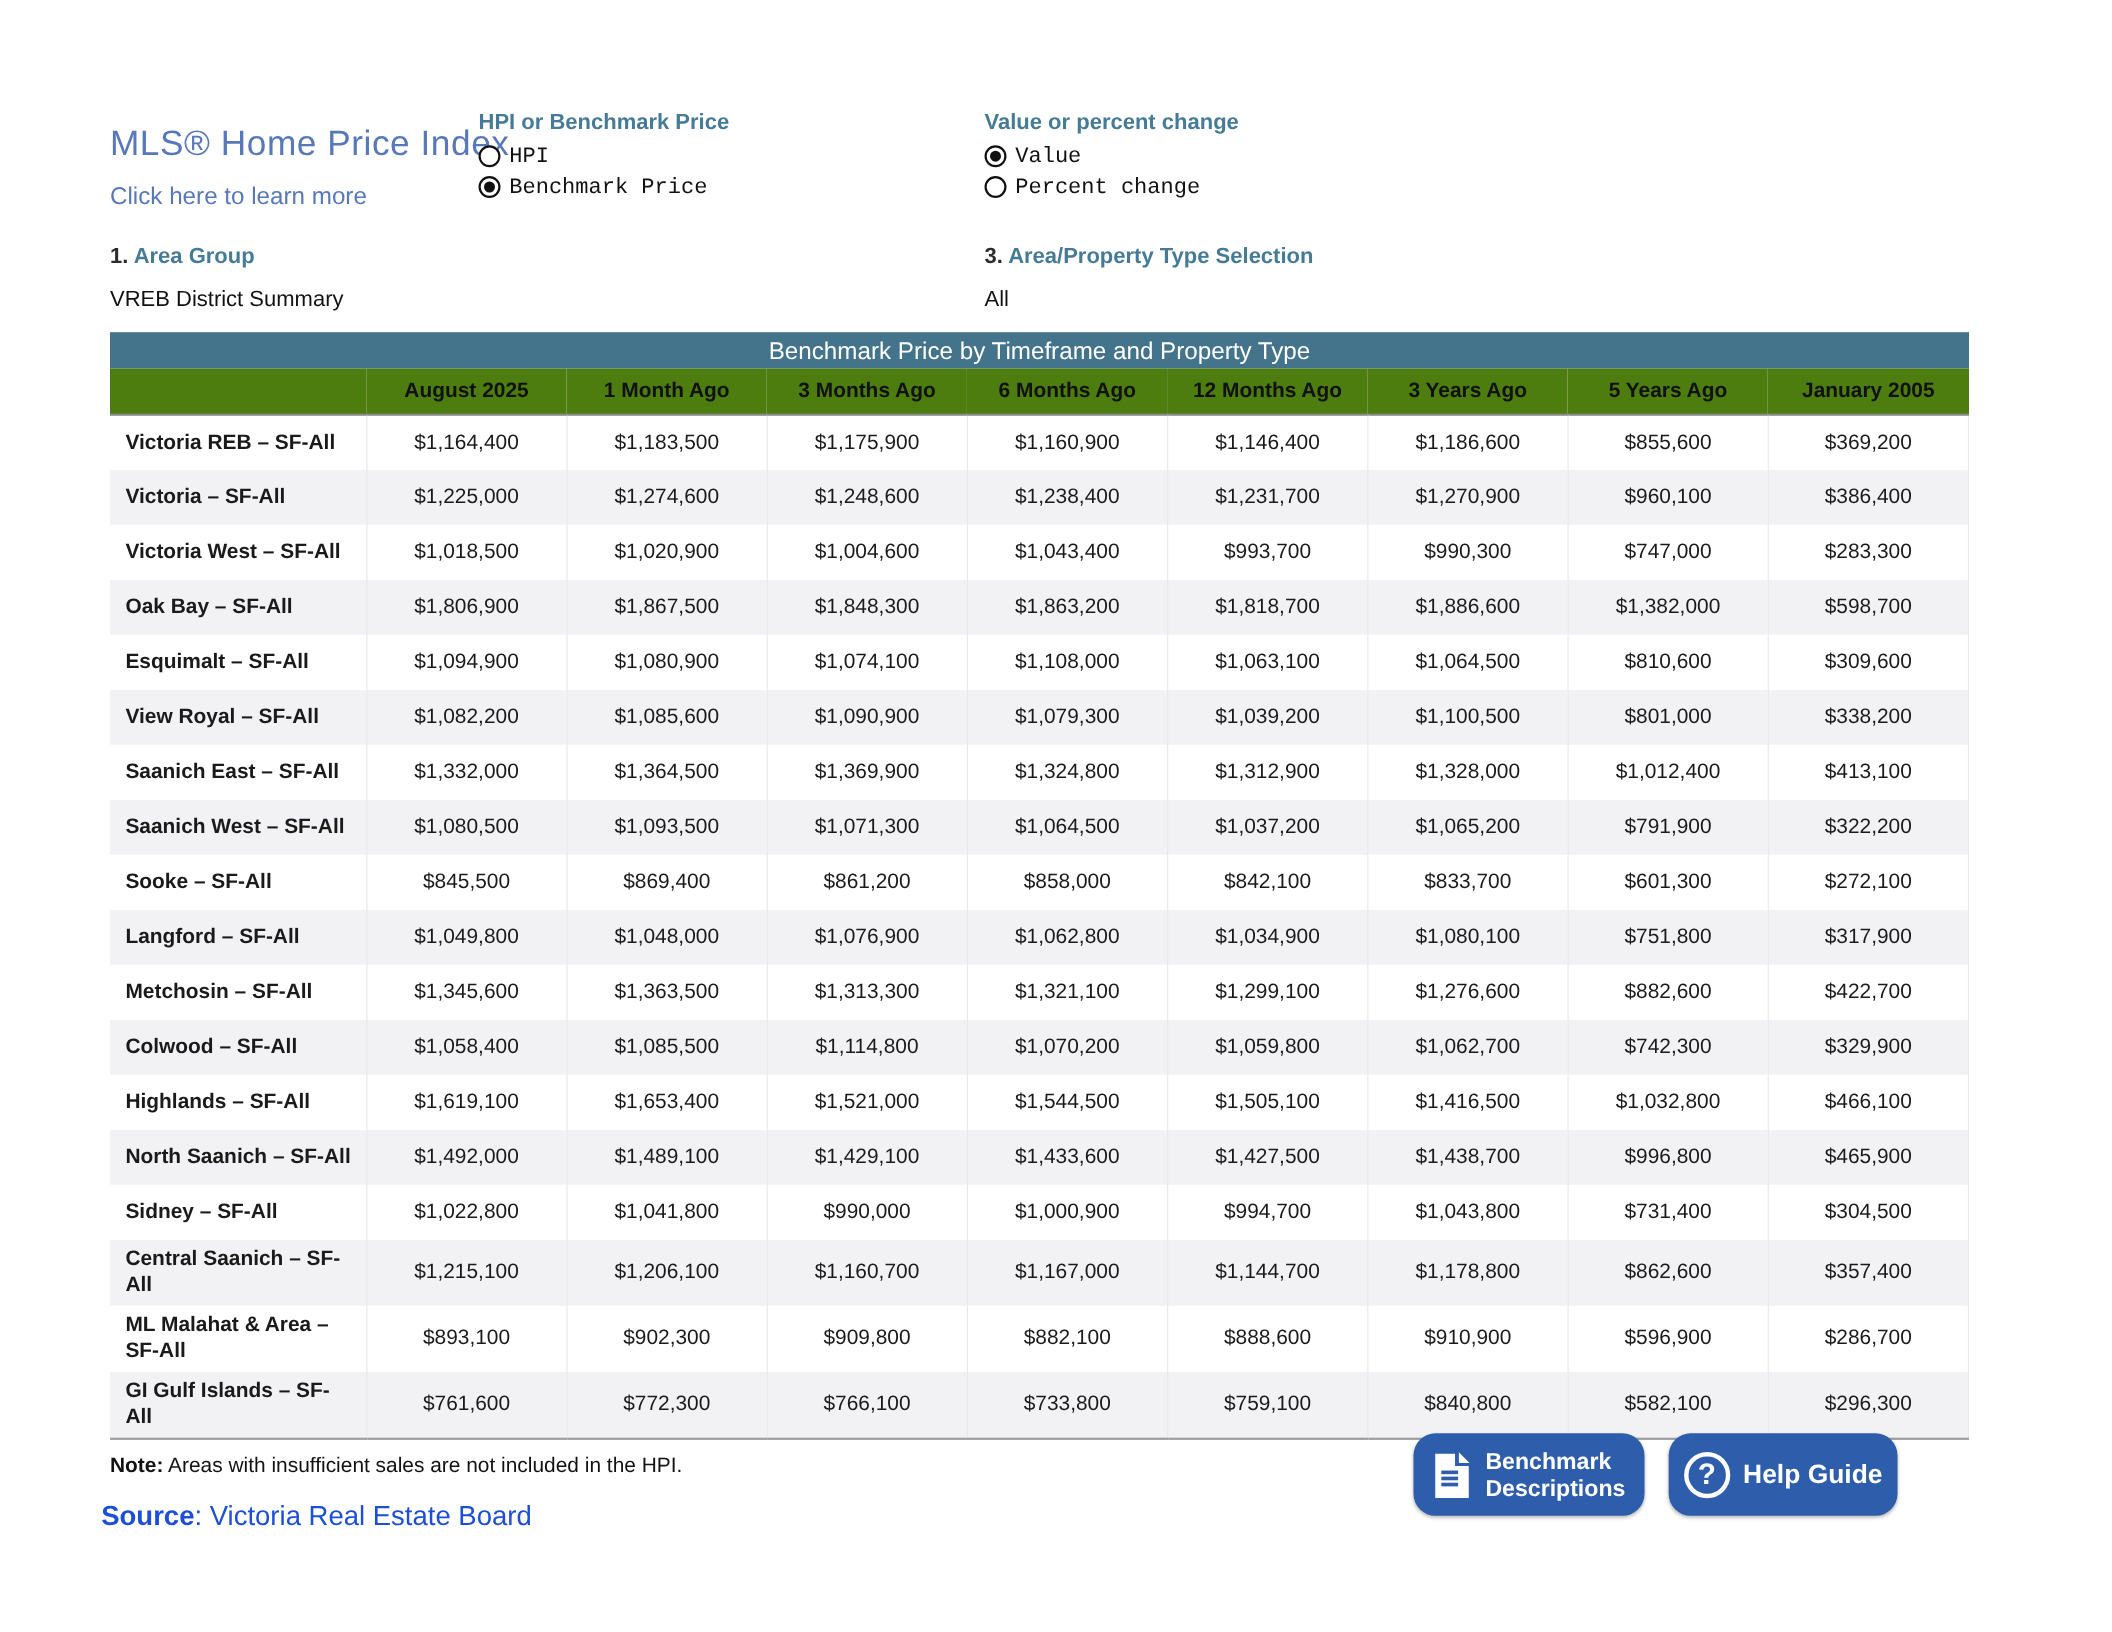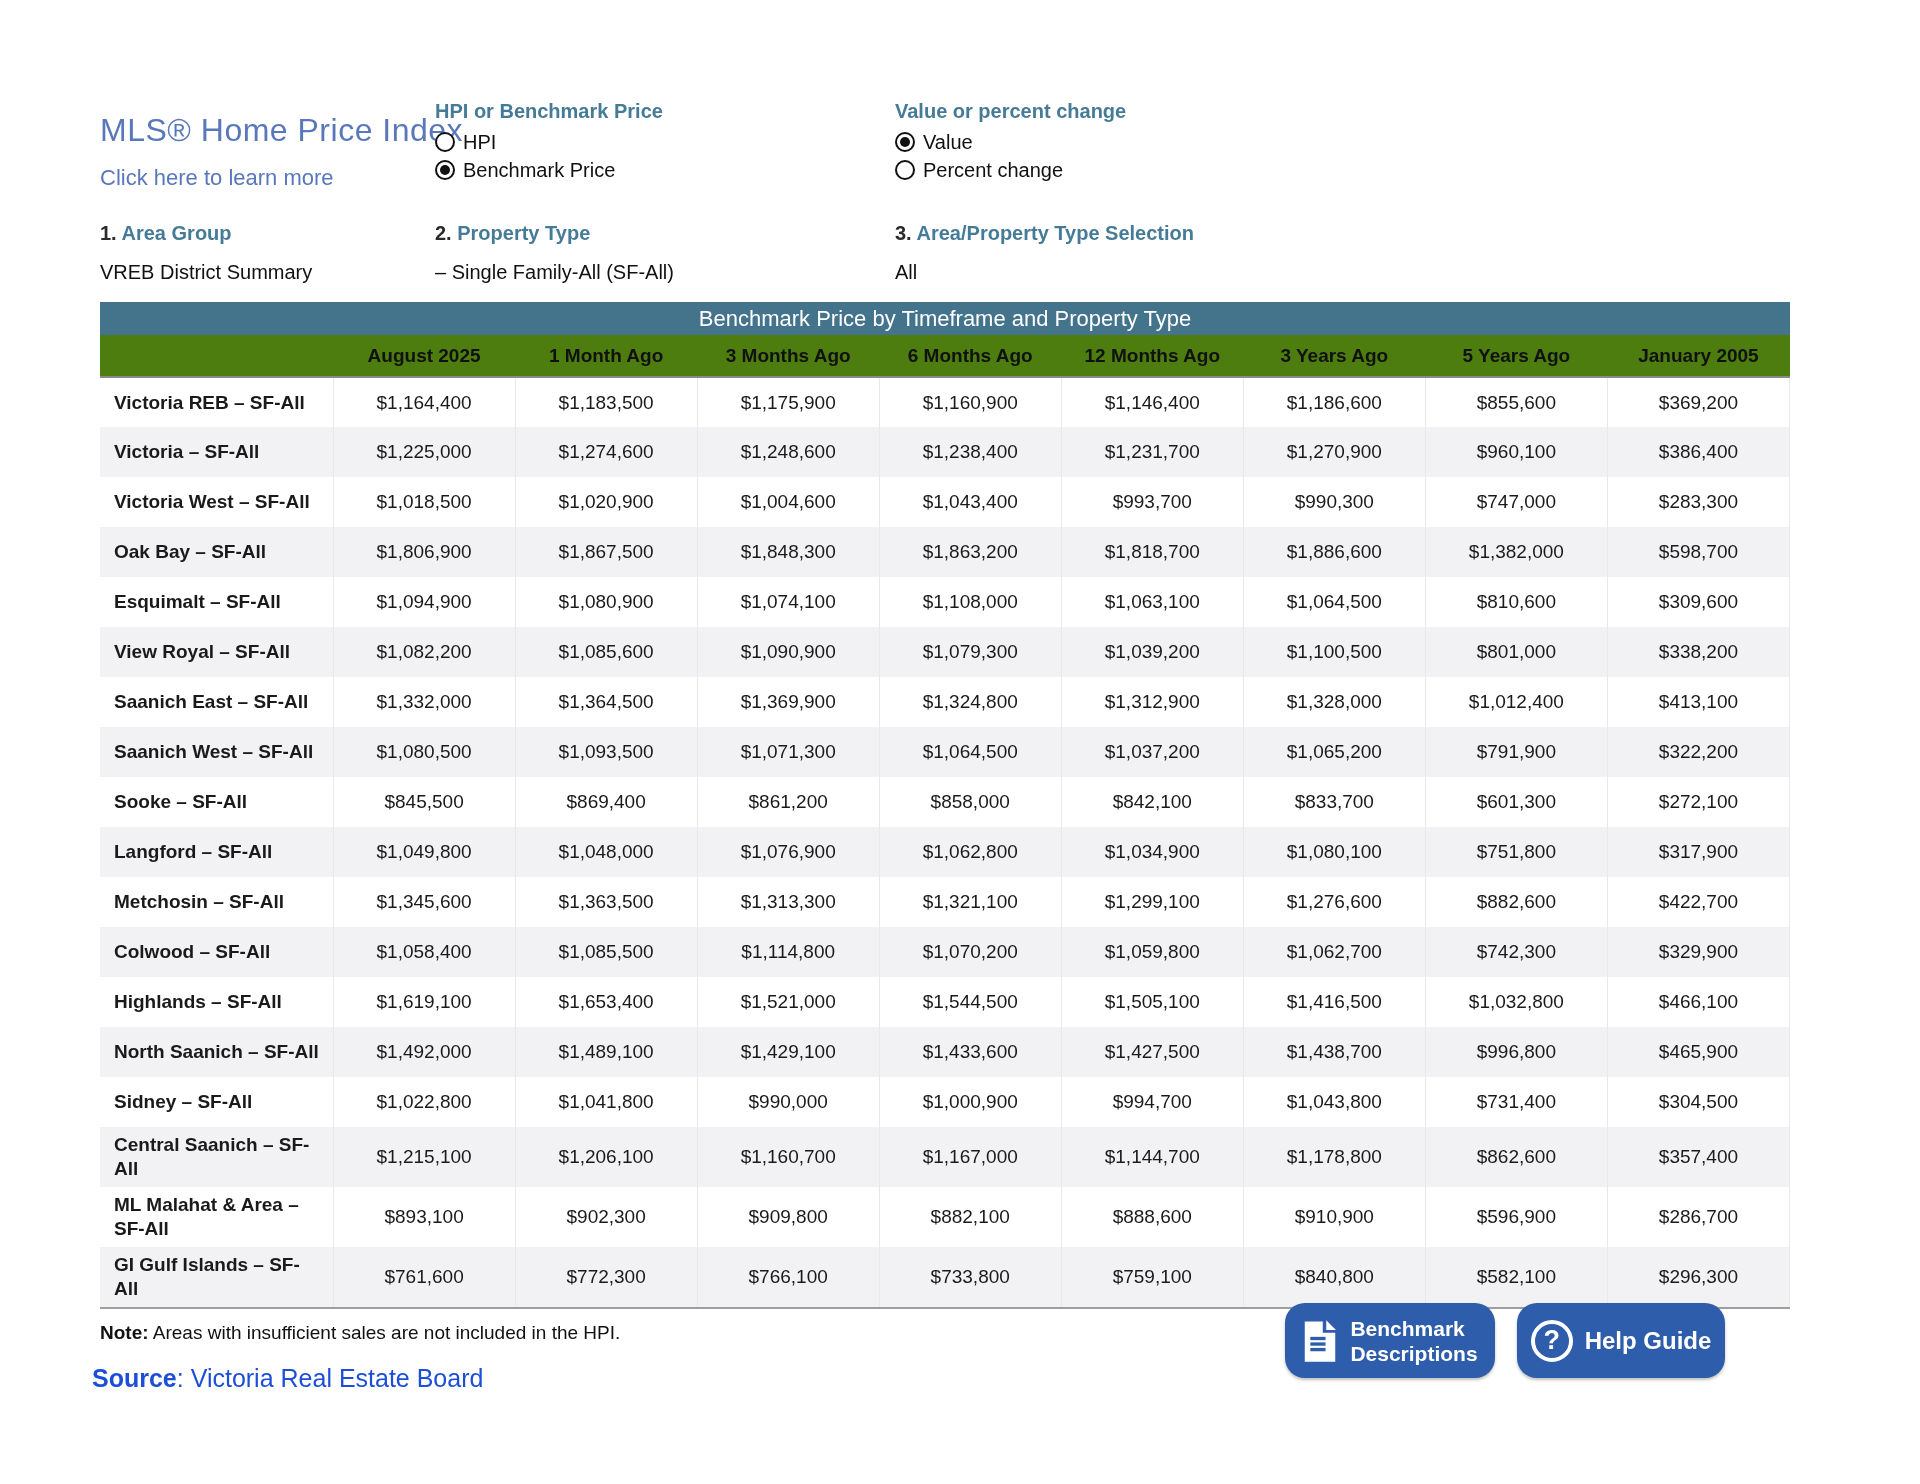--- a/index.html
+++ b/index.html
@@ -10,21 +10,21 @@
   
   .brand-title { position:absolute; left:100px; top:112px; font-size:32px; font-weight:500;
                  color:#5878ba; letter-spacing:0.5px; }
   .brand-link  { position:absolute; left:100px; top:165px; font-size:22px; font-weight:500;
                  color:#5878ba; text-decoration:none; cursor:pointer; }
 
   
   .radio-group { position:absolute; top:100px; }
   .rg-0 { left:435px; } .rg-1 { left:895px; }
   .radio-group h3 { font-size:20px; font-weight:bold; color:#457b97; margin-bottom:5px; }
-  .radio-option { display:flex; align-items:center; height:28px; cursor:pointer; }
+  .radio-option { display:flex; align-items:center; height:28px; cursor:pointer;font-family:Liberation Mono, monospace; }
   .radio { width:20px; height:20px; border:2px solid #111; border-radius:50%;
            display:inline-block; position:relative; background:#fff; flex:0 0 auto; }
   .radio.checked::after { content:""; position:absolute; left:3px; top:3px; right:3px; bottom:3px;
            background:#111; border-radius:50%; }
   .radio-label { font-size:20px; color:#111; margin-left:8px; white-space:nowrap; }
 
   
   .selector { position:absolute; top:222px; }
   .sel-0 { left:100px; } .sel-1 { left:435px; } .sel-2 { left:895px; }
   .selector .sel-title-line { font-size:20px; font-weight:bold; }
@@ -102,27 +102,20 @@
       </div>
   </section>
 
   <div class="selector sel-0">
     <div class="sel-title-line">
       <span class="sel-num">1.</span>
       <span class="sel-title">Area Group</span>
     </div>
     <div class="sel-value">VREB District Summary</div>
   </div>
-  <div class="selector sel-1">
-    <div class="sel-title-line">
-      <span class="sel-num">2.</span>
-      <span class="sel-title">Property Type</span>
-    </div>
-    <div class="sel-value">– Single Family-All (SF-All)</div>
-  </div>
   <div class="selector sel-2">
     <div class="sel-title-line">
       <span class="sel-num">3.</span>
       <span class="sel-title">Area/Property Type Selection</span>
     </div>
     <div class="sel-value">All</div>
   </div>
 
   <div class="table-wrap">
     <div class="table-title-bar">

